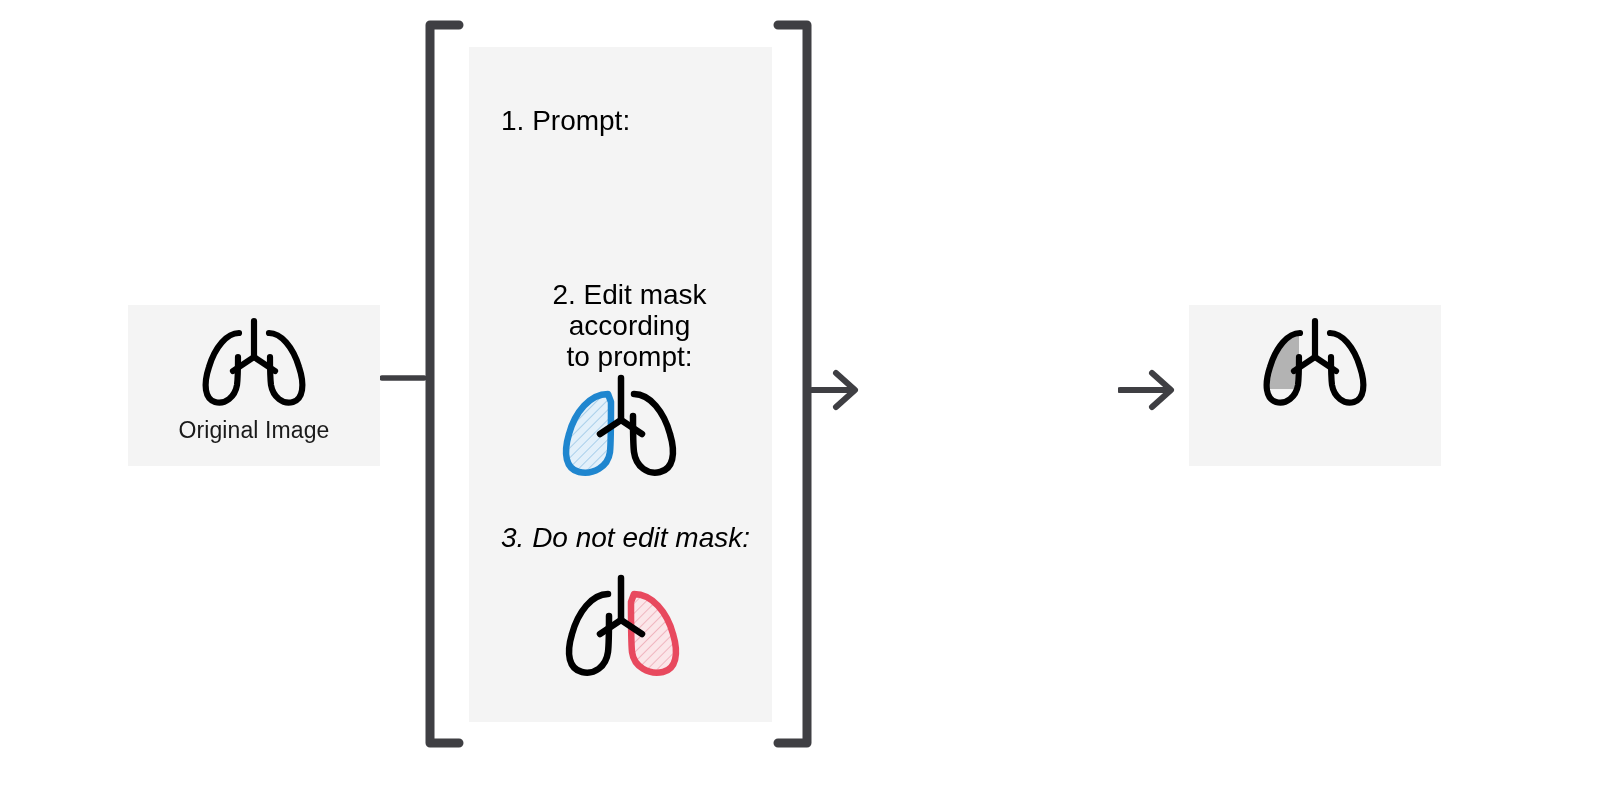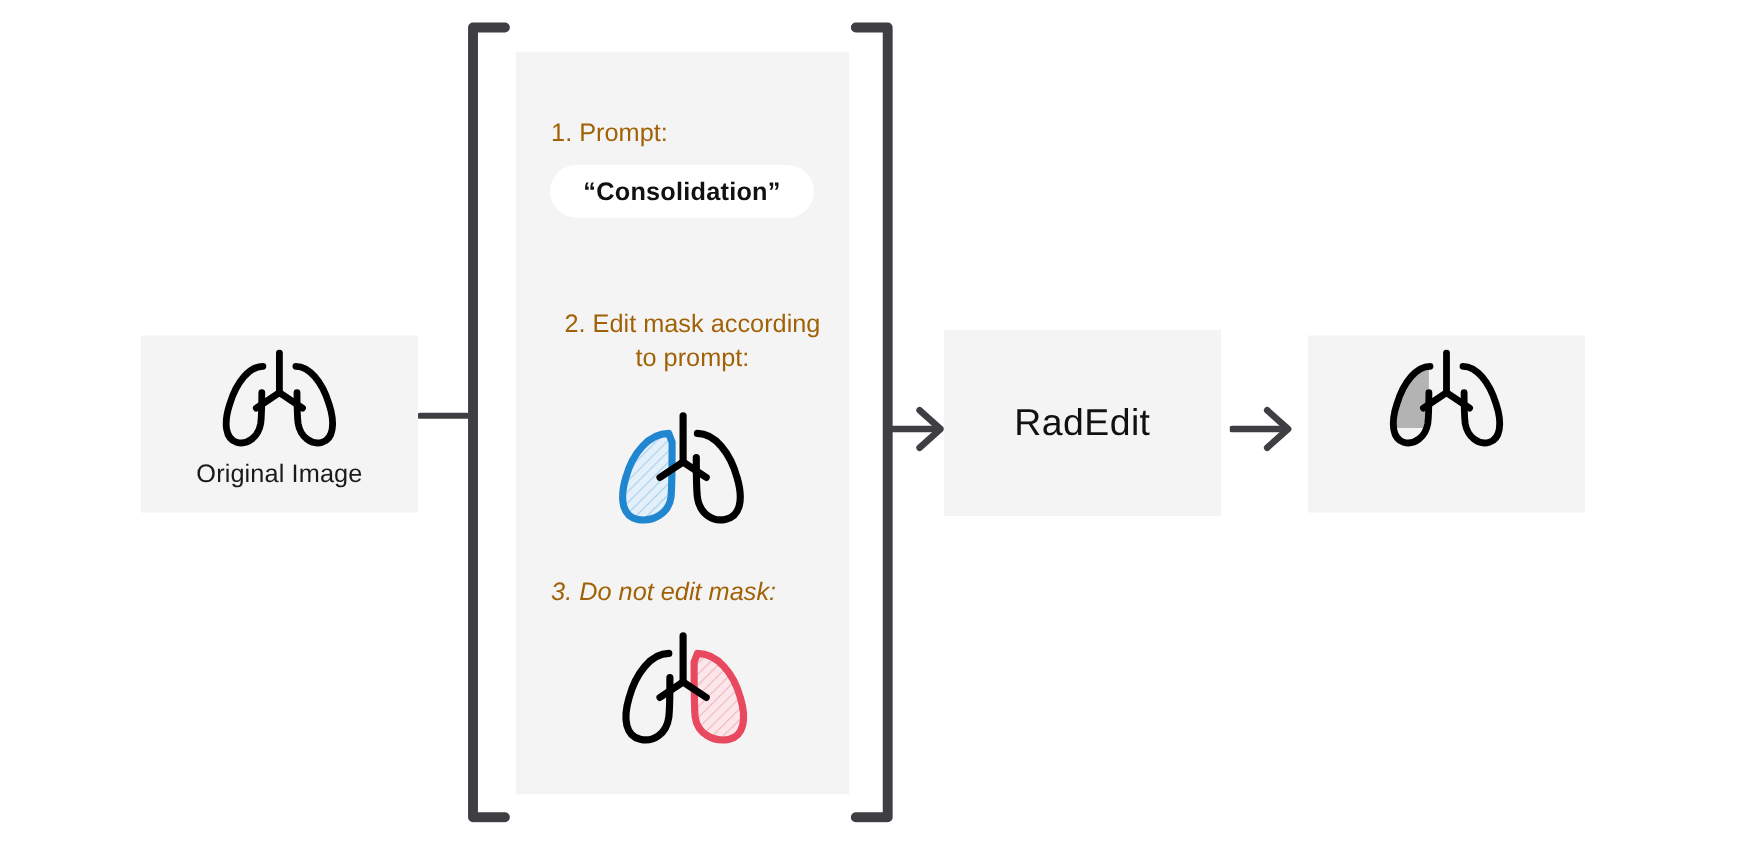--- a/index.html
+++ b/index.html
@@ -81,23 +81,23 @@
     top: 47px;
     width: 303px;
     height: 675px;
   }
   .step {
     position: absolute;
     left: 0;
     right: 0;
   }
   .step-text {
-    font-size: 23px;
+    font-size: 28px;
     line-height: 31px;
-    color: #a16207;
+    color: #000000;
     font-family: "Liberation Sans", sans-serif;
     padding-left: 32px;
     padding-right: 14px;
     white-space: pre-line;
   }
   #step-prompt   { top: 58px; }
   #step-editmask { top: 232px; text-align: center; }
   #step-nomask   { top: 475px; font-style: italic; }
 
   
@@ -182,23 +182,20 @@
     <svg viewBox="0 0 44 728" xmlns="http://www.w3.org/2000/svg">
       <path d="M38 5 L9 5 L9 723 L38 723" fill="none" stroke="#3f3f43" stroke-width="9" stroke-linecap="round" stroke-linejoin="round"></path>
     </svg>
   </div>
 
   <div class="panel" id="steps-panel">
 
     <div class="step" id="step-prompt">
       <div class="step-text">1. Prompt:</div>
     </div>
-    <div id="prompt-pill">
-      <span id="prompt-pill-text">“Consolidation”</span>
-    </div>
 
     <div class="step" id="step-editmask">
       <div class="step-text">2. Edit mask according
      to prompt:</div>
       <div class="mask-figure" id="editmask-figure">
         <svg viewBox="0 0 150 120" xmlns="http://www.w3.org/2000/svg">
           <defs>
             <pattern id="hatch-blue" width="7" height="7" patternTransform="rotate(45)" patternUnits="userSpaceOnUse">
               <rect width="7" height="7" fill="#e3f0fa"></rect>
               <line x1="0" y1="0" x2="0" y2="7" stroke="#a9cfea" stroke-width="2"></line>
@@ -249,23 +246,20 @@
 
   <div class="connector" id="arrow-to-radedit">
     <svg width="52" height="56" viewBox="0 0 52 56" xmlns="http://www.w3.org/2000/svg">
       <g fill="none" stroke="#3f3f43" stroke-width="6" stroke-linecap="round" stroke-linejoin="round">
         <line x1="2" y1="28" x2="40" y2="28"></line>
         <polyline points="26,11 45,28 26,45"></polyline>
       </g>
     </svg>
   </div>
 
-  <div class="panel" id="radedit-box">
-    <span id="radedit-label">RadEdit</span>
-  </div>
 
   <div class="connector" id="arrow-to-edited">
     <svg width="60" height="56" viewBox="0 0 60 56" xmlns="http://www.w3.org/2000/svg">
       <g fill="none" stroke="#3f3f43" stroke-width="6" stroke-linecap="round" stroke-linejoin="round">
         <line x1="2" y1="28" x2="48" y2="28"></line>
         <polyline points="34,11 53,28 34,45"></polyline>
       </g>
     </svg>
   </div>
 

